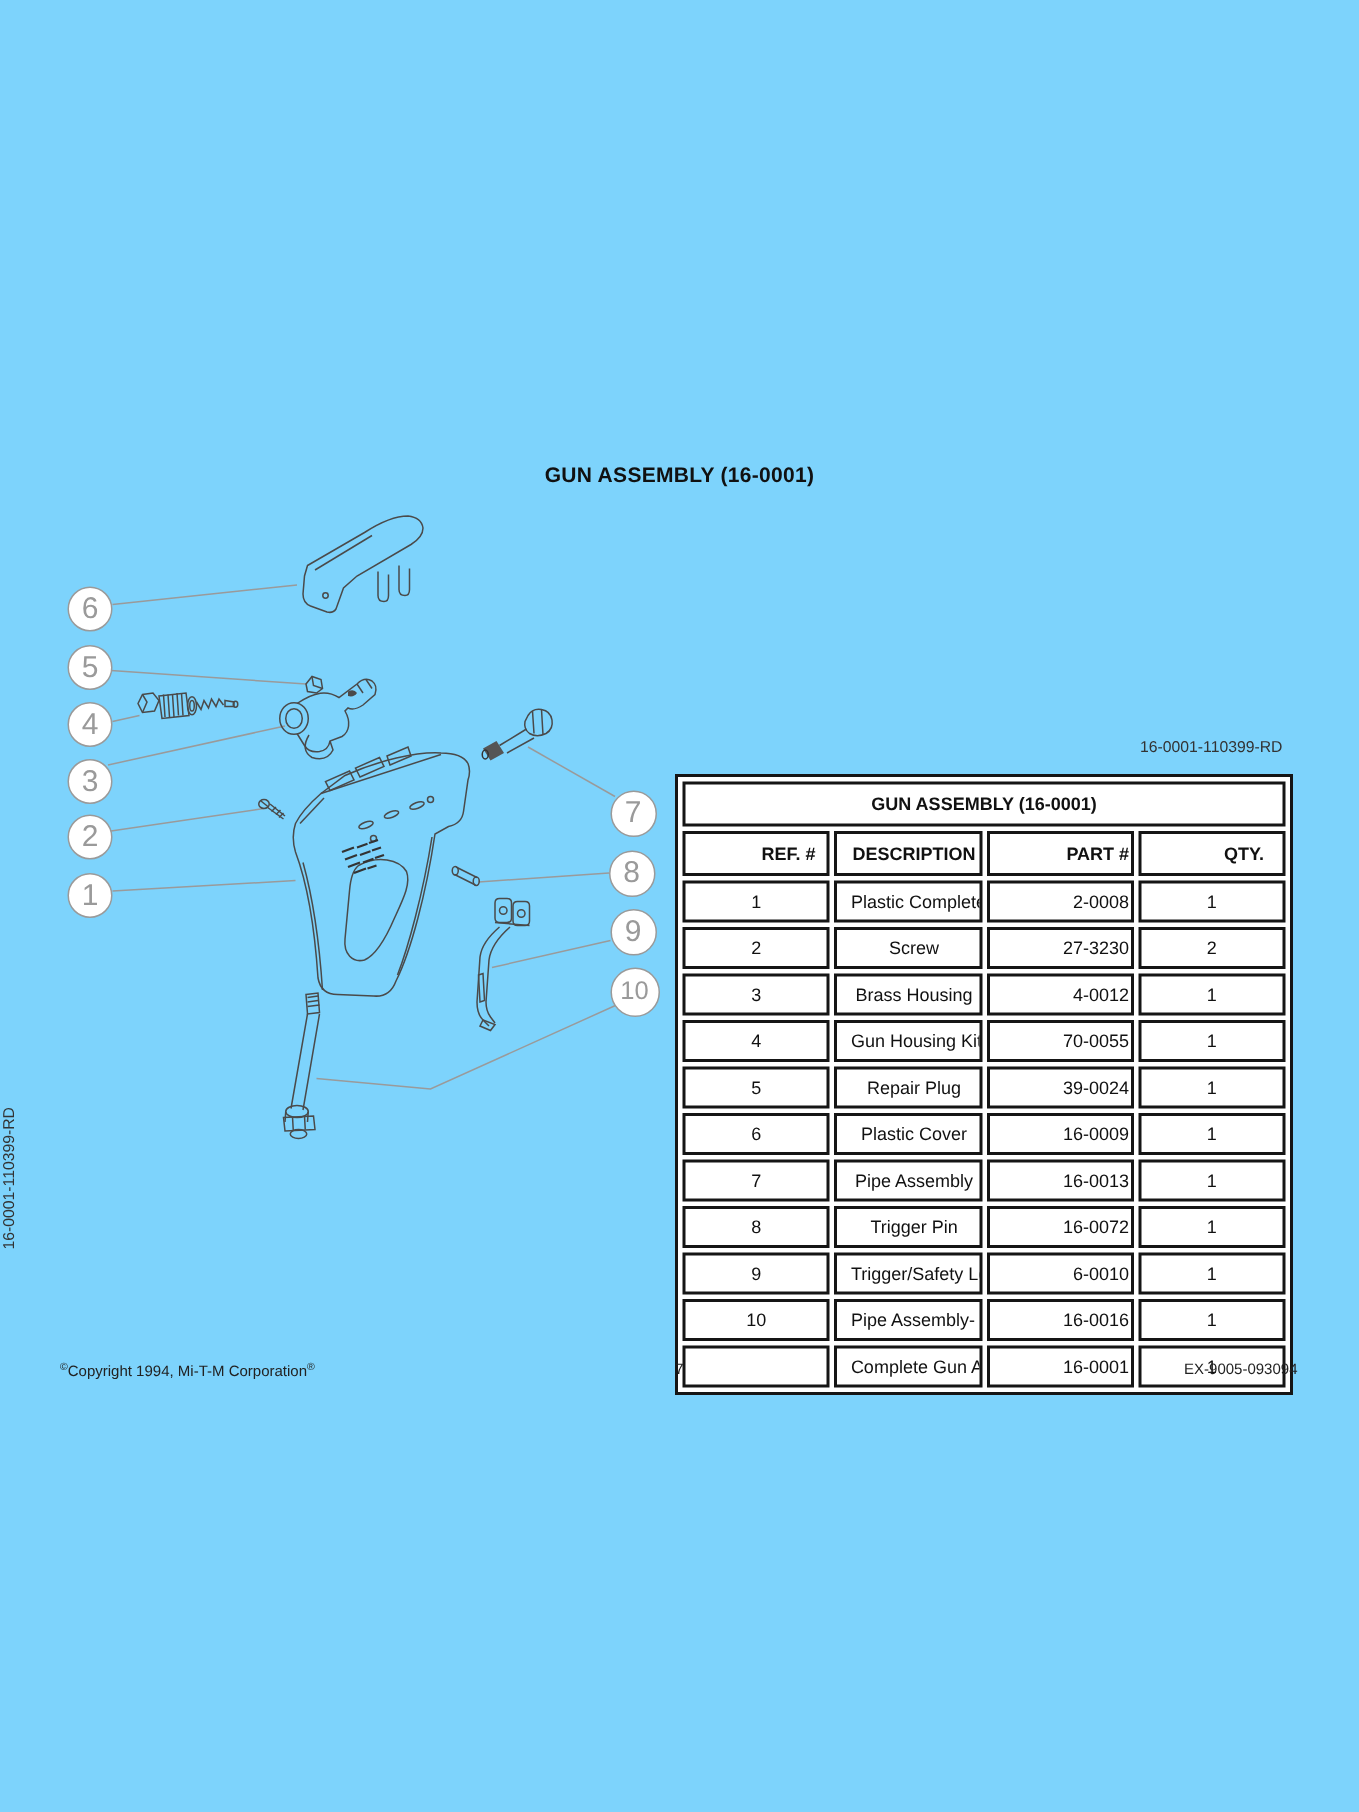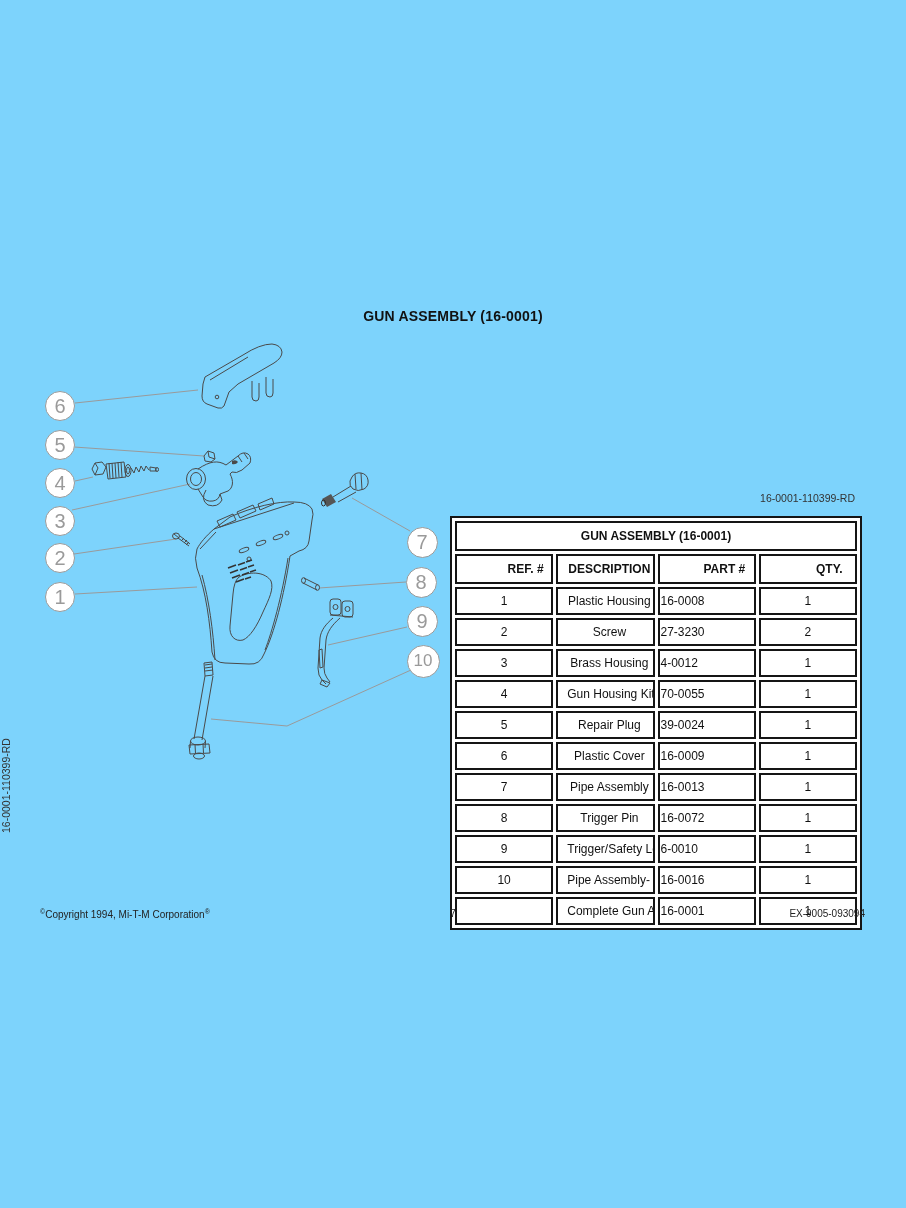--- a/index.html
+++ b/index.html
@@ -35,21 +35,21 @@
     table-layout:fixed;
   }
   table.parts td,table.parts th{
     border:2px solid #151515;background:#fff;
     font-size:12px;color:#111;overflow:hidden;white-space:nowrap;
   }
   td.tbl-title{height:24px;text-align:center;font-weight:bold;font-size:13px;}
   th{height:24px;font-weight:bold;font-size:12.5px;padding-left:44px;}
   th.c-ref,td.c-ref{width:50px;text-align:center;}
   th.c-desc,td.c-desc{width:226px;text-align:center;padding-left:9px;}
-  th.c-part,td.c-part{width:62px;text-align:left;}
+  th.c-part,td.c-part{width:62px;text-align:right;}
   th.c-qty,td.c-qty{width:43px;text-align:center;}
   tbody td{height:22px;}
   .side-text{
     position:absolute;left:-56px;top:763px;width:126px;height:14px;
     transform:rotate(-90deg);
     font-size:10.5px;color:#333;text-align:left;
   }
   .footer{position:absolute;top:908px;font-size:10px;color:#222;}
   .footer sup{font-size:7px;}
   .f-left{left:40px;}
@@ -202,22 +202,22 @@
       <tr>
         <th class="c-ref">REF. #</th>
         <th class="c-desc">DESCRIPTION</th>
         <th class="c-part">PART #</th>
         <th class="c-qty">QTY.</th>
       </tr>
     </thead>
     <tbody id="parts-body">
         <tr>
           <td class="c-ref">1</td>
-          <td class="c-desc">Plastic Housing</td>
-          <td class="c-part">16-0008</td>
+          <td class="c-desc">Plastic Complete</td>
+          <td class="c-part">2-0008</td>
           <td class="c-qty">1</td>
         </tr>
         <tr>
           <td class="c-ref">2</td>
           <td class="c-desc">Screw</td>
           <td class="c-part">27-3230</td>
           <td class="c-qty">2</td>
         </tr>
         <tr>
           <td class="c-ref">3</td>

